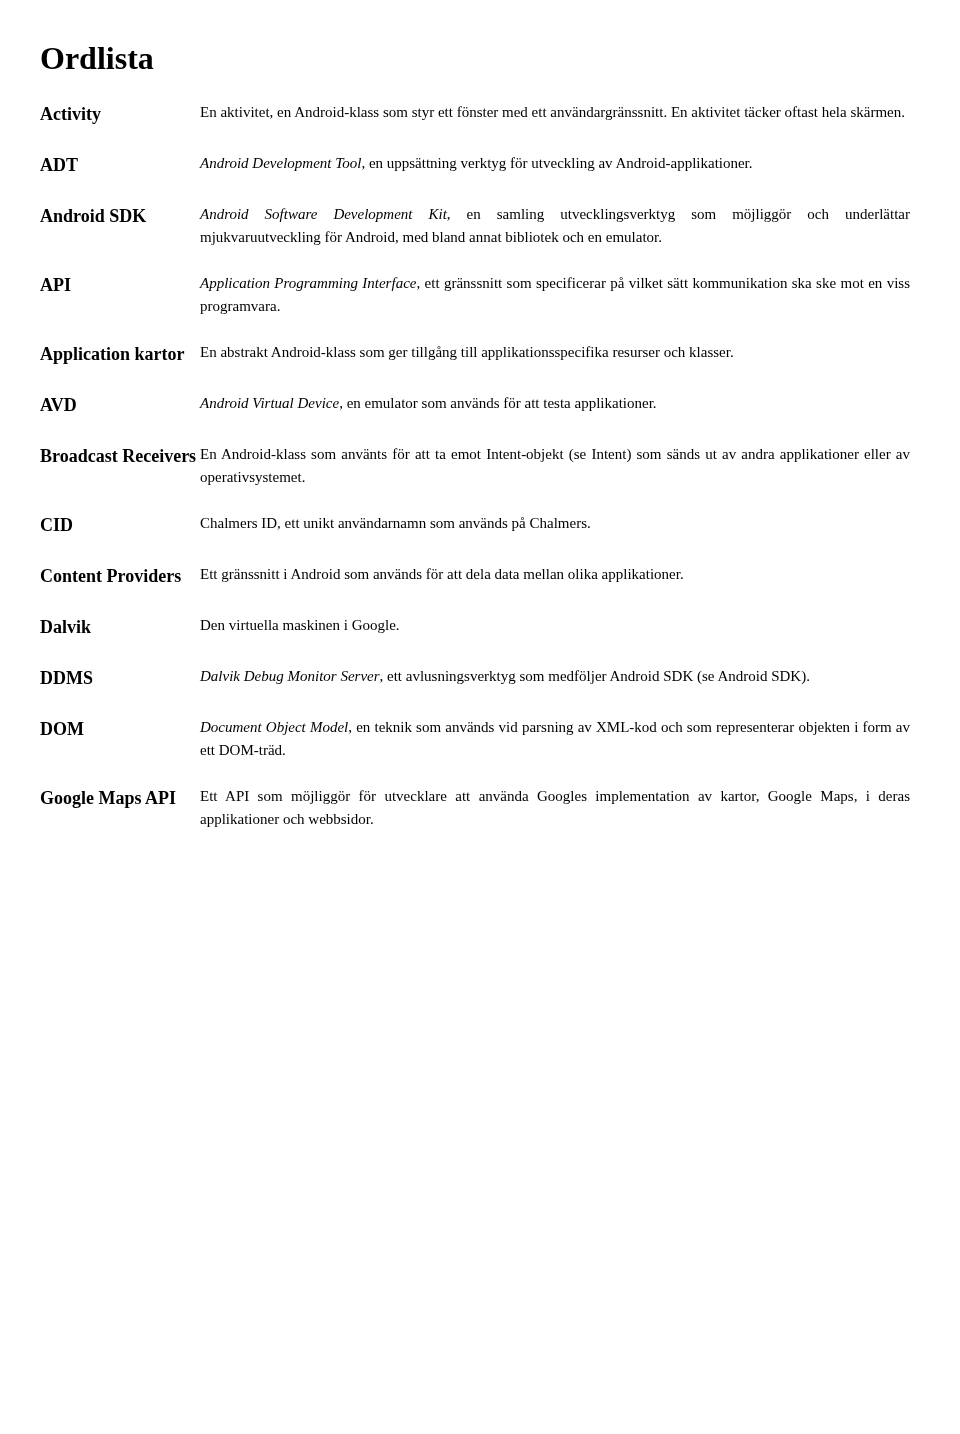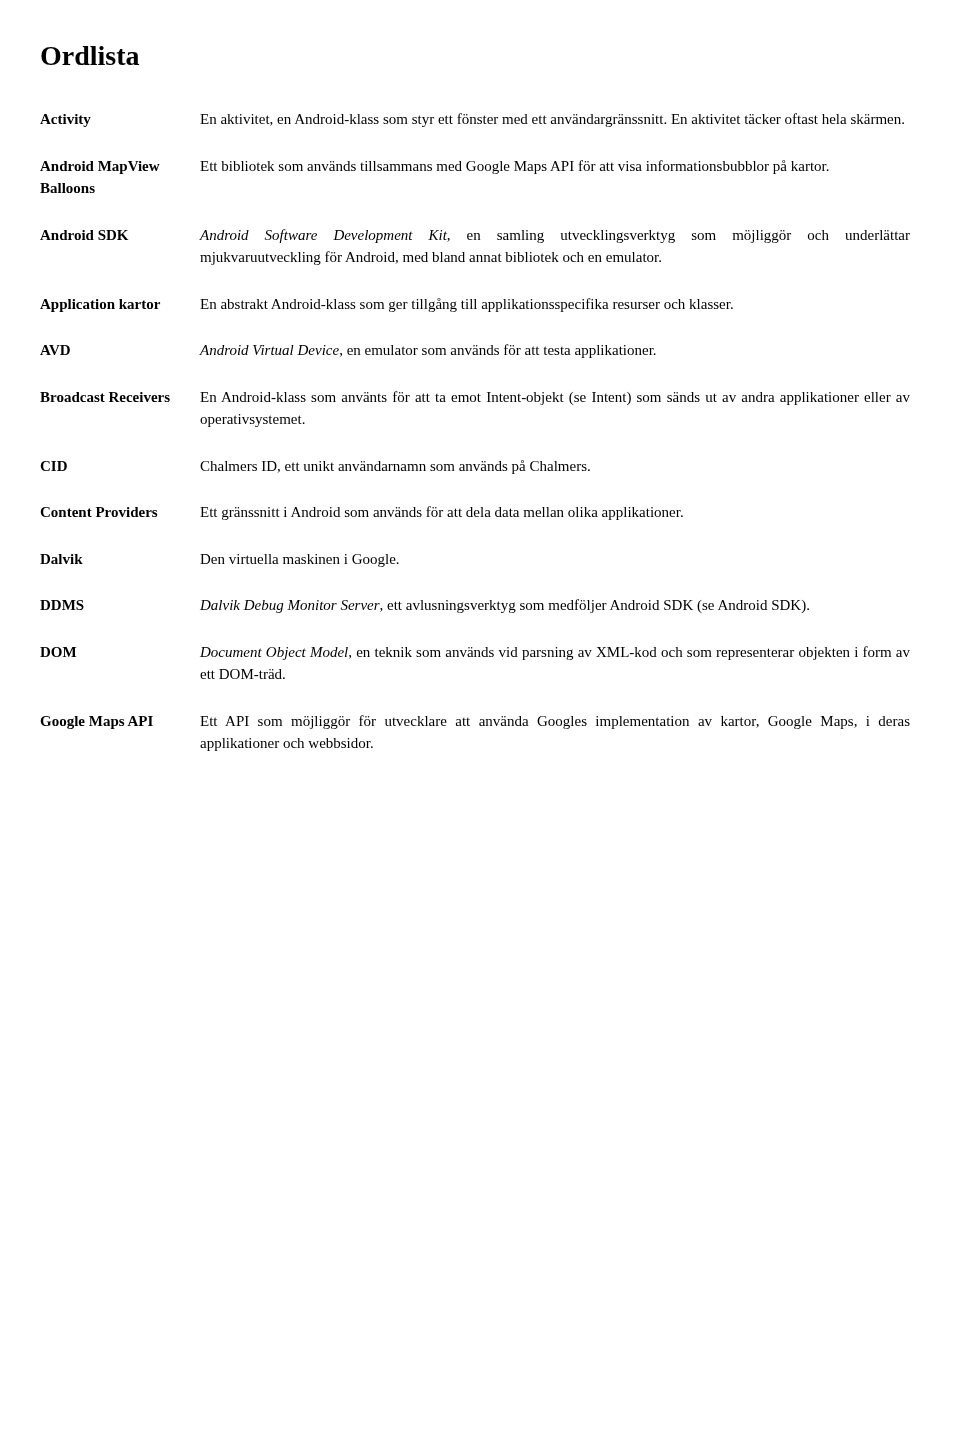--- a/index.html
+++ b/index.html
@@ -11,23 +11,23 @@
     body {
       font-family: "Times New Roman", Times, serif;
       font-size: 15px;
       color: #000;
       background: #fff;
       padding: 40px 50px 40px 40px;
       max-width: 960px;
     }
 
     h1 {
-      font-size: 28px;
+      font-size: 32px;
       font-weight: bold;
-      margin-bottom: 28px;
+      margin-bottom: 16px;
       font-family: "Times New Roman", Times, serif;
     }
 
     .glossary-table {
       width: 100%;
       border-collapse: collapse;
     }
 
     .glossary-table tr {
       vertical-align: top;
@@ -35,21 +35,21 @@
 
     .glossary-table td {
       padding: 8px 0 16px 0;
       line-height: 1.5;
     }
 
     .term-cell {
       width: 160px;
       min-width: 140px;
       font-weight: bold;
-      font-size: 15px;
+      font-size: 18px;
       padding-right: 20px;
     }
 
     .def-cell {
       font-size: 15px;
       text-align: justify;
       margin-left: 40px;
     }
 
     .def-cell em {
@@ -61,26 +61,30 @@
 
 <h1>Ordlista</h1>
 
 <table class="glossary-table">
   <tbody id="glossary-body">
   <tr>
         <td class="term-cell">Activity</td>
         <td class="def-cell">En aktivitet, en Android-klass som styr ett fönster med ett användargränssnitt. En aktivitet täcker oftast hela skärmen.</td>
       </tr>
       <tr>
-        <td class="term-cell">Android MapView Balloons</td>
-        <td class="def-cell">Ett bibliotek som används tillsammans med Google Maps API för att visa informationsbubblor på kartor.</td>
+        <td class="term-cell">ADT</td>
+        <td class="def-cell"><em>Android Development Tool</em>, en uppsättning verktyg för utveckling av Android-applikationer.</td>
       </tr>
       <tr>
         <td class="term-cell">Android SDK</td>
         <td class="def-cell"><em>Android Software Development Kit</em>, en samling utvecklingsverktyg som möjliggör och underlättar mjukvaruutveckling för Android, med bland annat bibliotek och en emulator.</td>
+      </tr>
+      <tr>
+        <td class="term-cell">API</td>
+        <td class="def-cell"><em>Application Programming Interface</em>, ett gränssnitt som specificerar på vilket sätt kommunikation ska ske mot en viss programvara.</td>
       </tr>
       <tr>
         <td class="term-cell">Application kartor</td>
         <td class="def-cell">En abstrakt Android-klass som ger tillgång till applikationsspecifika resurser och klasser.</td>
       </tr>
       <tr>
         <td class="term-cell">AVD</td>
         <td class="def-cell"><em>Android Virtual Device</em>, en emulator som används för att testa applikationer.</td>
       </tr>
       <tr>

